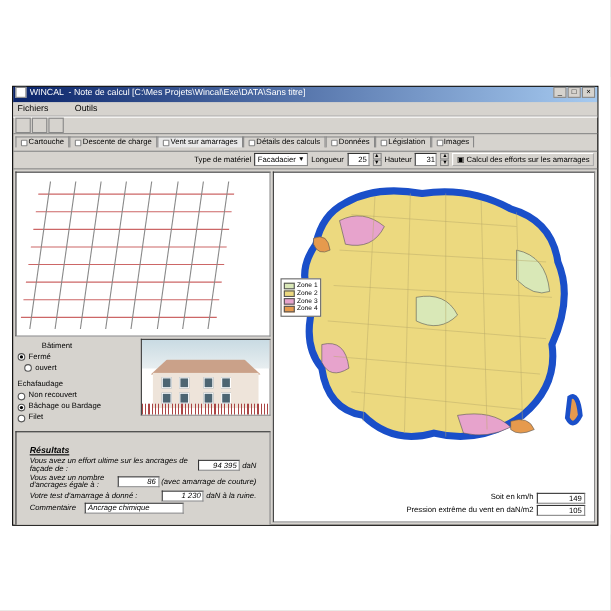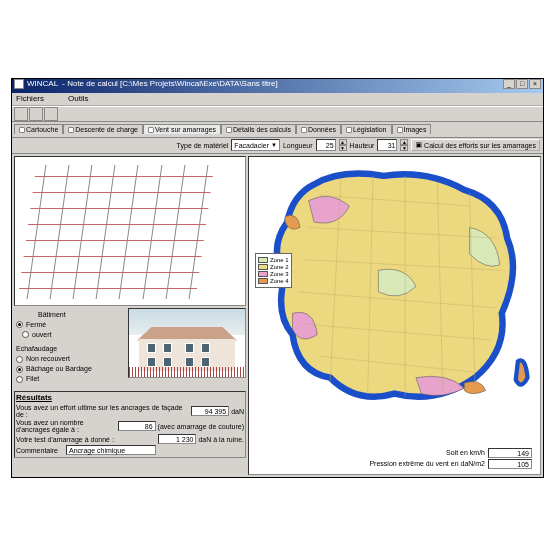--- a/index.html
+++ b/index.html
@@ -30,21 +30,21 @@
   .right { flex:1; border:1px inset #888; background:#fff; position:relative; }
   .scaffold-panel { flex:0 0 150px; border:1px inset #888; background:#fff; position:relative; overflow:hidden; }
   .mid-row { display:flex; gap:4px; }
   .options { flex:0 0 110px; font-size:7px; line-height:10px; padding:2px; }
   .options .grp { margin-bottom:3px; }
   .options label { display:flex; align-items:center; gap:3px; cursor:default; }
   .radio { width:7px; height:7px; border:1px solid #555; border-radius:50%; background:#fff; display:inline-flex; align-items:center; justify-content:center; }
   .radio .dot { width:3px; height:3px; background:#000; border-radius:50%; display:none; }
   .radio.sel .dot { display:block; }
   .photo { flex:1; height:70px; border:1px inset #888; background:#fff; position:relative; overflow:hidden; }
-  .results { border:1px inset #888; background:#d6d3ce; padding:1px; font-size:7px; }
+  .results { border:1px inset #888; background:#d6d3ce; padding:12px; font-size:7px;font-style:italic; }
   .results h4 { font-size:8px; font-weight:bold; margin-bottom:2px; text-decoration:underline; }
   .results .row { display:flex; align-items:center; margin:1px 0; }
   .results .row .lab { flex:1; }
   .results .row .val { width:38px; background:#fff; border:1px inset #888; text-align:right; padding:0 2px; height:10px; line-height:9px; }
   .results .row .suf { margin-left:2px; }
   .results .row.txt .val { width:90px; text-align:left; }
   .map-readout { position:absolute; bottom:4px; right:8px; font-size:7px; }
   .map-readout .row { display:flex; align-items:center; justify-content:flex-end; gap:3px; margin:1px 0; }
   .map-readout .val { width:44px; height:10px; line-height:9px; background:#fff; border:1px inset #888; text-align:right; padding:0 2px; }
   .legend { position:absolute; left:6px; top:96px; border:1px solid #666; background:#fff; padding:2px; font-size:6px; }

